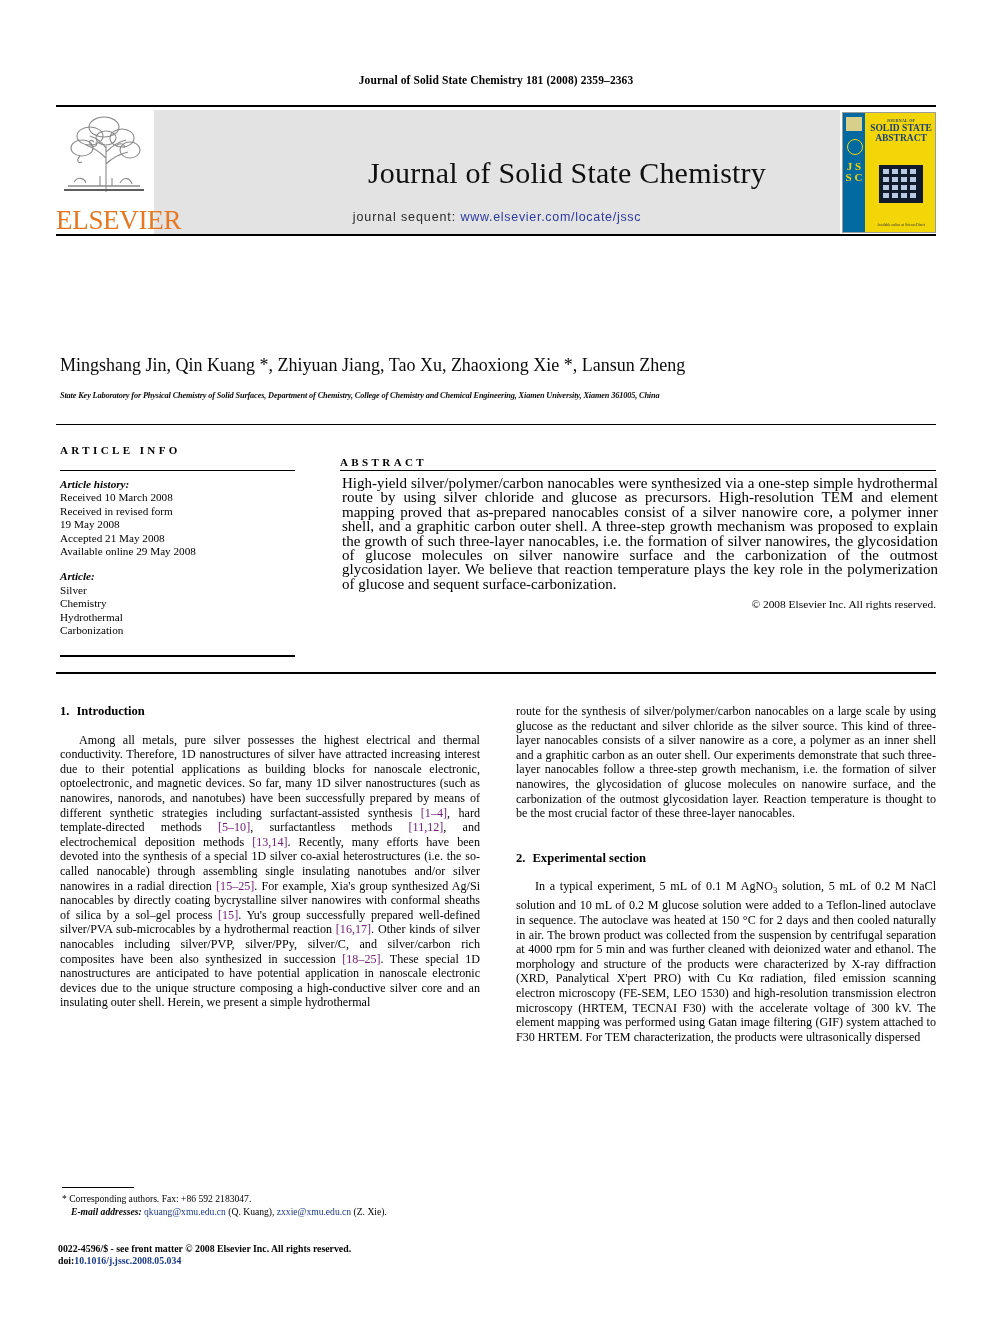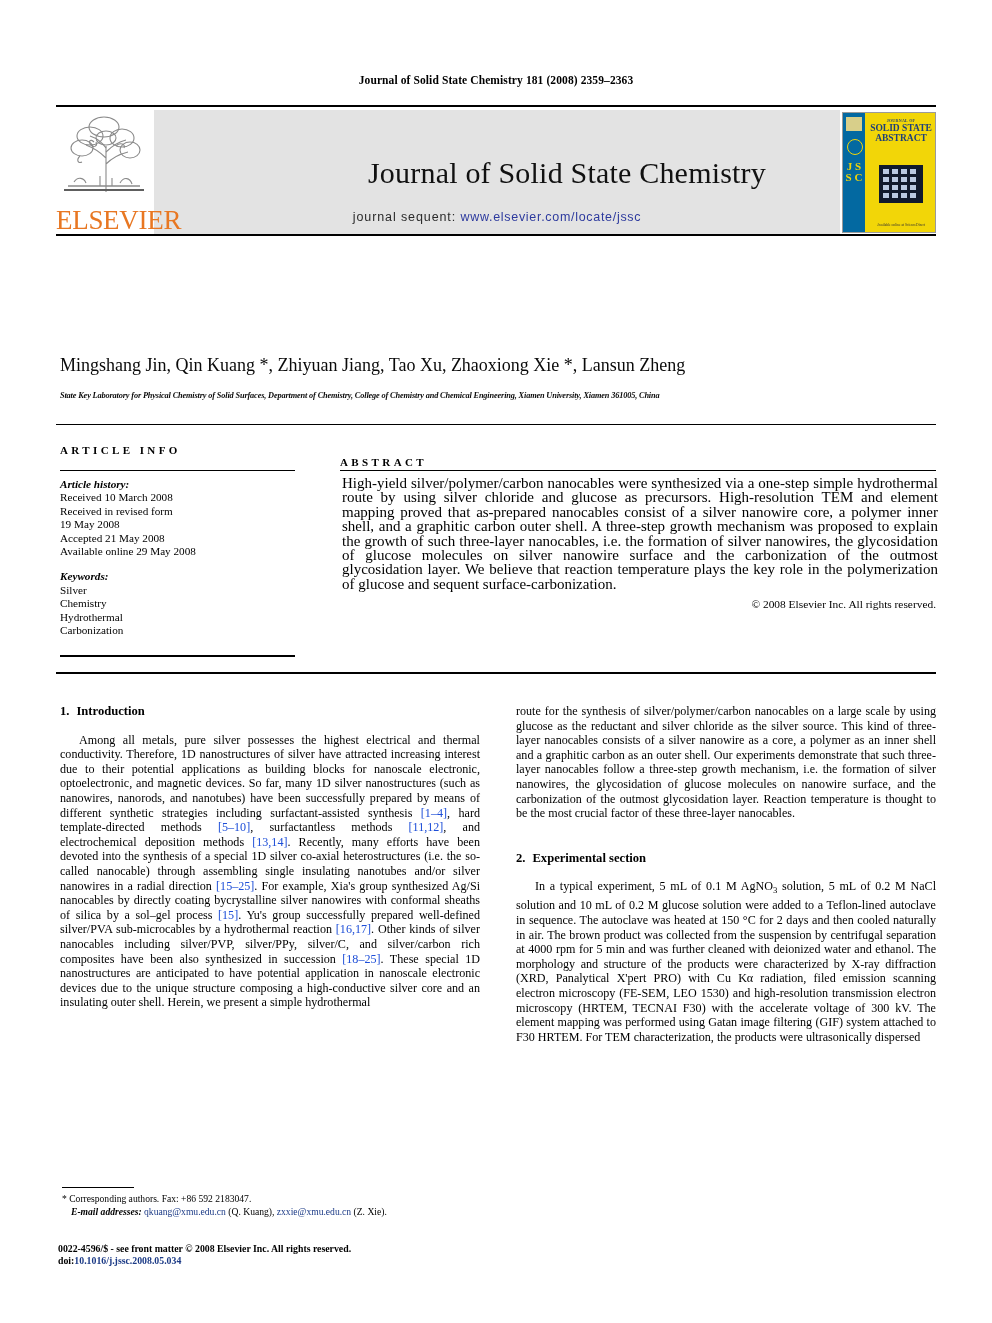--- a/index.html
+++ b/index.html
@@ -355,21 +355,21 @@
 
   .sec-head {
     font-weight: bold;
     font-size: 12.6px;
     margin: 0 0 14px 0;
     text-align: left;
   }
   .sec-head .num { margin-right: 7px; }
   .para { margin: 0; text-indent: 19px; }
   .gap-before-sec { margin-top: 30px; }
-  .ref { color: #1d4ed8; }
+  .ref { color: #701a75; }
 
   
   .foot-rule {
     position: absolute;
     left: 62px;
     top: 1187px;
     width: 72px;
     height: 1px;
     background: #000;
   }
@@ -490,21 +490,21 @@
   <div class="article-history">
     <span class="lbl">Article history:</span><br>
     <span>Received 10 March 2008</span><br>
     <span>Received in revised form</span><br>
     <span>19 May 2008</span><br>
     <span>Accepted 21 May 2008</span><br>
     <span>Available online 29 May 2008</span>
   </div>
 
   <div class="keywords">
-    <span class="lbl">Keywords:</span><br>
+    <span class="lbl">Article:</span><br>
     <span>Silver</span><br>
     <span>Chemistry</span><br>
     <span>Hydrothermal</span><br>
     <span>Carbonization</span>
   </div>
   <div class="info-rule-bottom"></div>
 
   <div class="abstract-head">ABSTRACT</div>
   <div class="abs-rule-top"></div>
   <div class="abstract-body">High-yield silver/polymer/carbon nanocables were synthesized via a one-step simple hydrothermal route by using silver chloride and glucose as precursors. High-resolution TEM and element mapping proved that as-prepared nanocables consist of a silver nanowire core, a polymer inner shell, and a graphitic carbon outer shell. A three-step growth mechanism was proposed to explain the growth of such three-layer nanocables, i.e. the formation of silver nanowires, the glycosidation of glucose molecules on silver nanowire surface and the carbonization of the outmost glycosidation layer. We believe that reaction temperature plays the key role in the polymerization of glucose and sequent surface-carbonization.</div>

